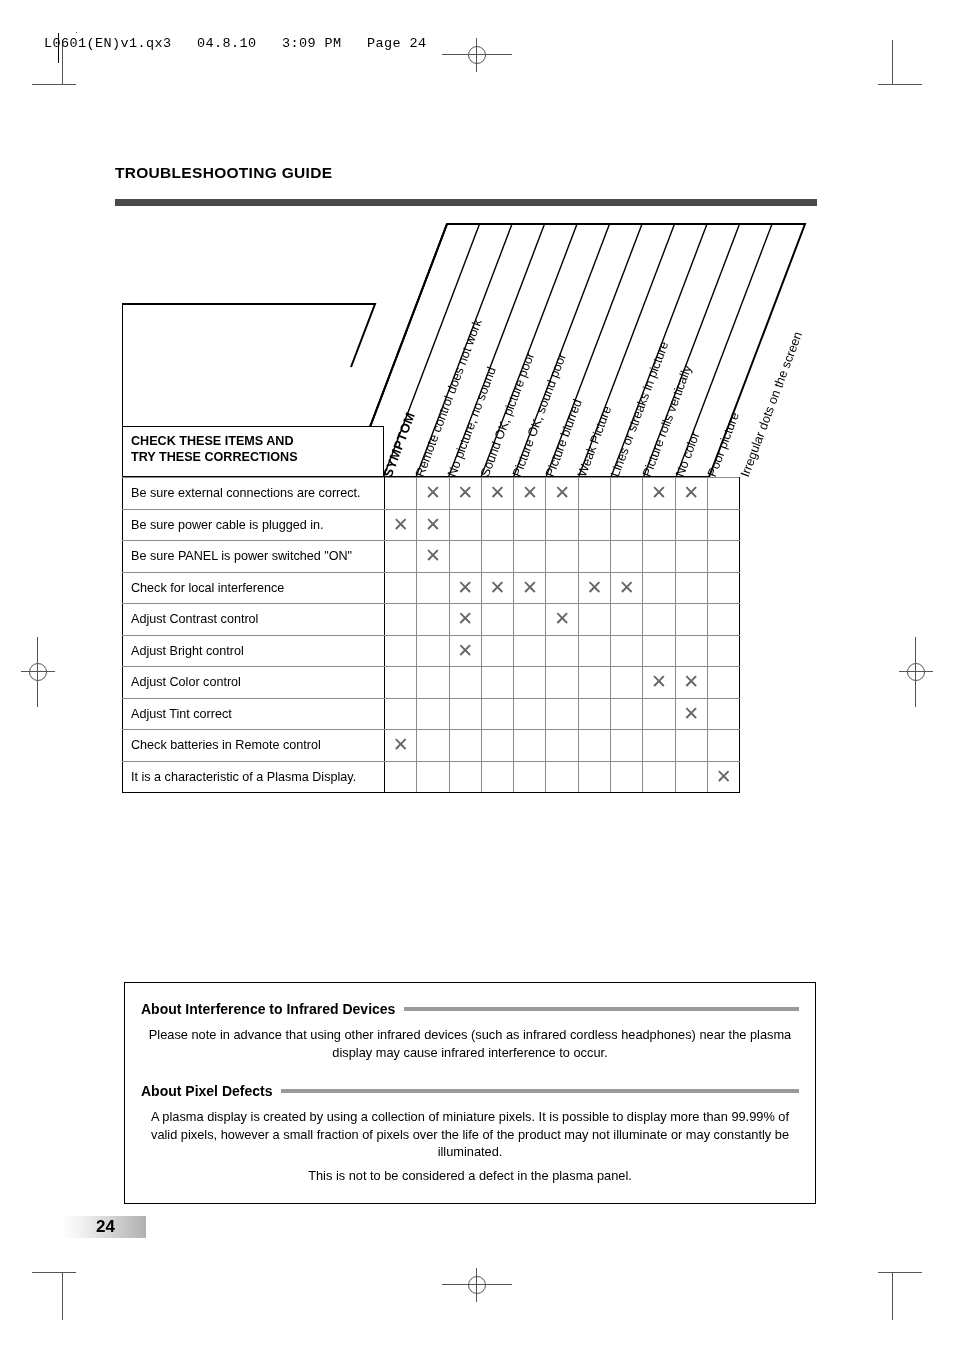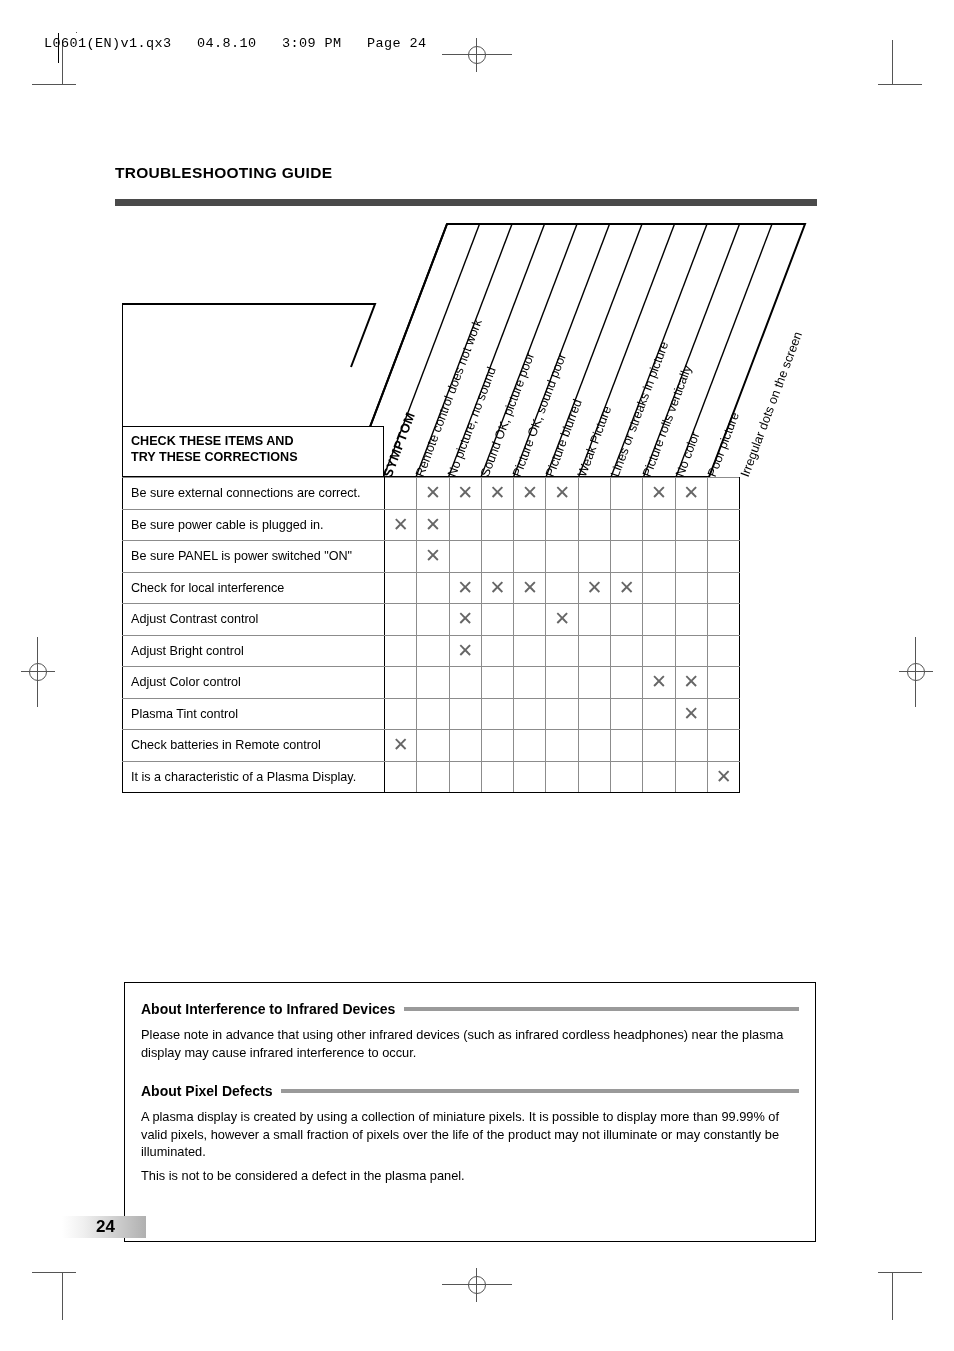--- a/index.html
+++ b/index.html
@@ -102,25 +102,26 @@
     font-size:19px;
     font-weight:bold;
     line-height:1;
     color:#666666;
     font-family:"DejaVu Sans", sans-serif;
   }
 
   
   .notes {
     position:absolute; left:124px; top:982px;
-    width:692px; height:260px;
+    width:692px; height:222px;
     border:1.6px solid #000;
     box-sizing:border-box;
     padding:18px 16px 16px 16px;
     background:#fff;
+    text-align:center;
   }
   .note-head {
     display:flex; align-items:center; gap:9px;
     margin-bottom:9px;
   }
   .note-head .htxt { font-size:14px; font-weight:bold; white-space:nowrap; }
   .note-head .hrule { flex:1; height:4px; background:#9a9a9a; }
   .note-body { font-size:12.8px; line-height:17.5px; margin:0 0 6px 0; }
   .note-gap { height:16px; }
 
@@ -312,21 +313,21 @@
         <td class="cell"></td>
         <td class="cell"></td>
         <td class="cell"></td>
         <td class="cell"></td>
         <td class="cell"></td>
         <td class="cell"><span class="xmark" style="color: rgb(102, 102, 102);">✕</span></td>
         <td class="cell"><span class="xmark" style="color: rgb(102, 102, 102);">✕</span></td>
         <td class="cell lastcol"></td>
       </tr>
       <tr>
-        <td class="rowlabel">Plasma Tint control</td>
+        <td class="rowlabel">Adjust Tint correct</td>
         <td class="cell"></td>
         <td class="cell"></td>
         <td class="cell"></td>
         <td class="cell"></td>
         <td class="cell"></td>
         <td class="cell"></td>
         <td class="cell"></td>
         <td class="cell"></td>
         <td class="cell"></td>
         <td class="cell"><span class="xmark" style="color: rgb(102, 102, 102);">✕</span></td>

